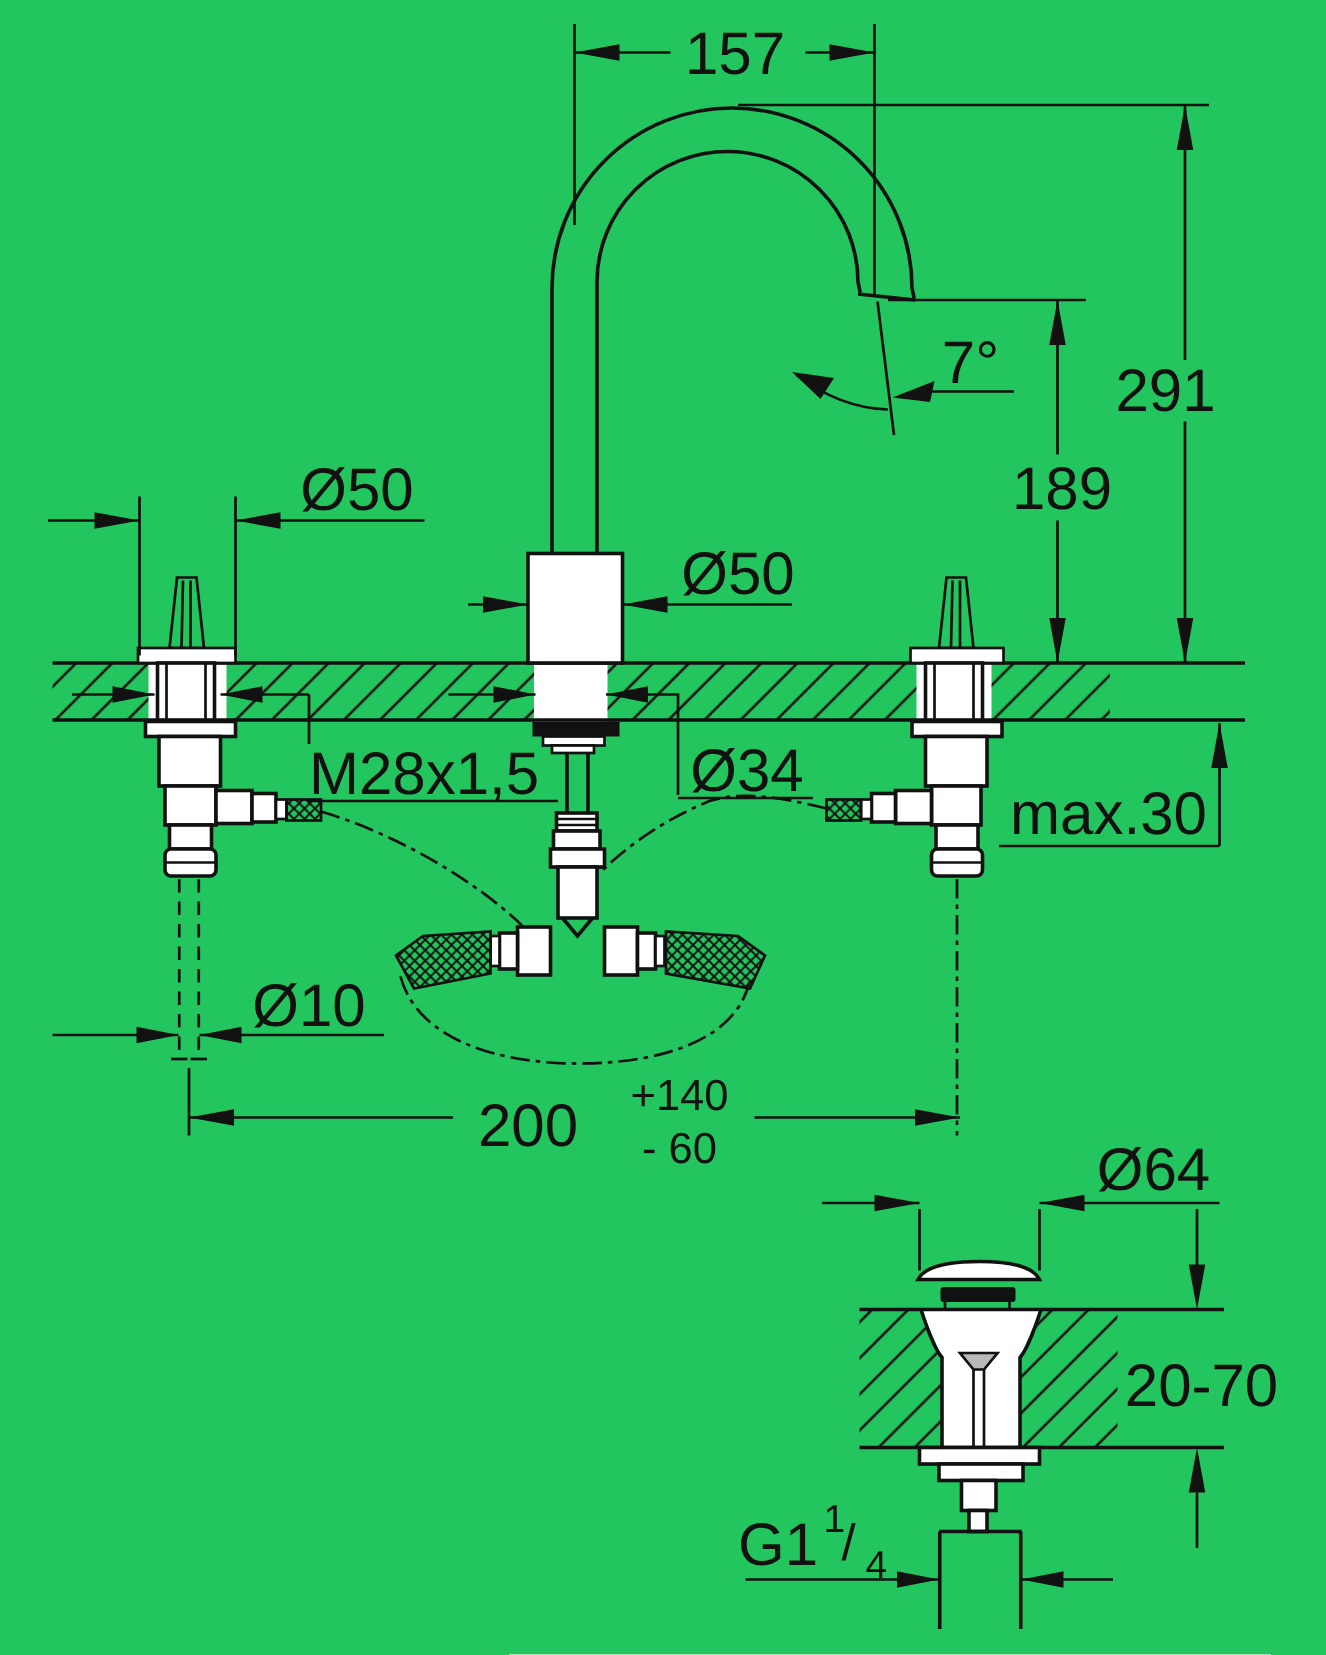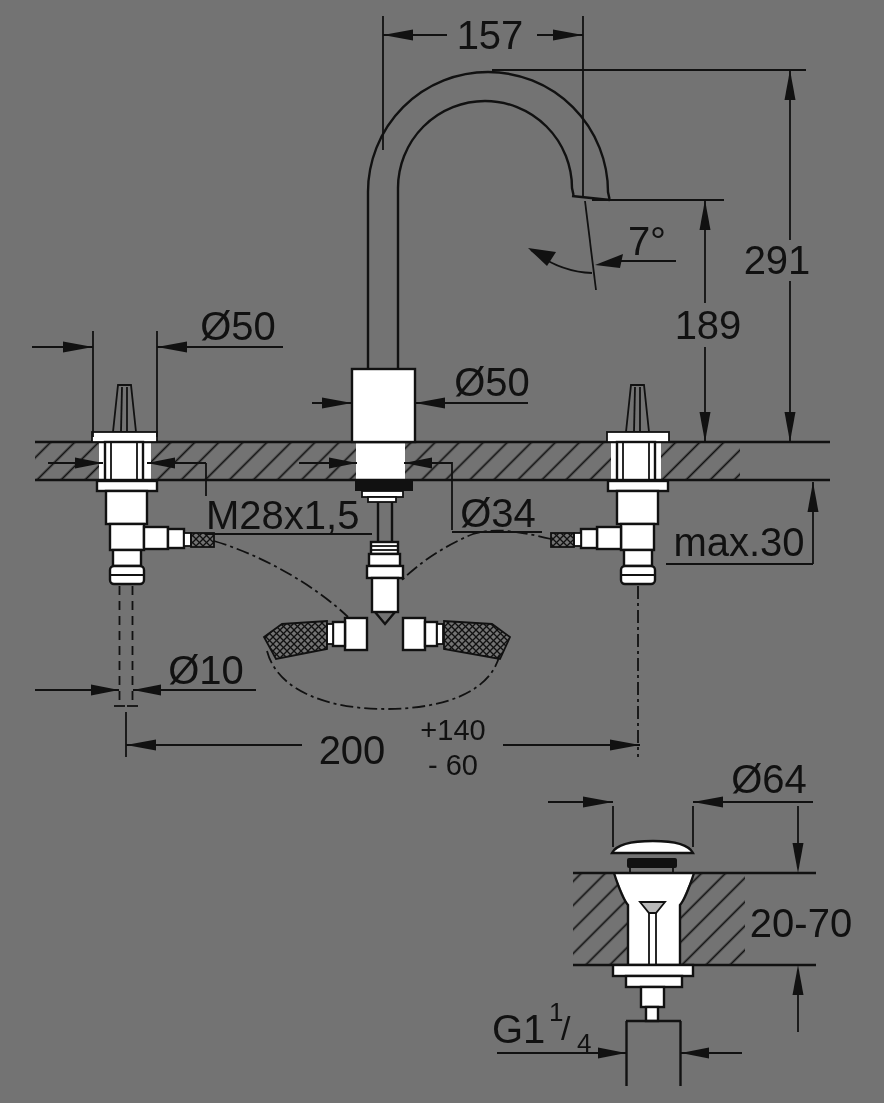--- a/index.html
+++ b/index.html
@@ -1,16 +1,16 @@
 <!DOCTYPE html>
 <html><head>
 <meta charset="utf-8">
 <style>
   html,body{margin:0;padding:0;background:#ffffff;}
-  .stage{position:relative;width:884px;height:1103px;background:#737373;overflow:hidden;}
+  .stage{position:relative;width:884px;height:1103px;background:#22c55e;overflow:hidden;}
   svg{display:block;}
   text{font-family:"Liberation Sans", sans-serif;fill:#111;}
   .dimtxt{font-size:40px;}
   .toltxt{font-size:29px;}
   .suptxt{font-size:26px;}
   .slashtxt{font-size:34px;}
   .obj{stroke:#111;stroke-width:2.4;fill:none;}
   .objthin{stroke:#111;stroke-width:1.8;fill:none;}
   .dim{stroke:#111;stroke-width:1.8;fill:none;}
   .fillw{fill:#fff;stroke:#111;stroke-width:2.4;}

